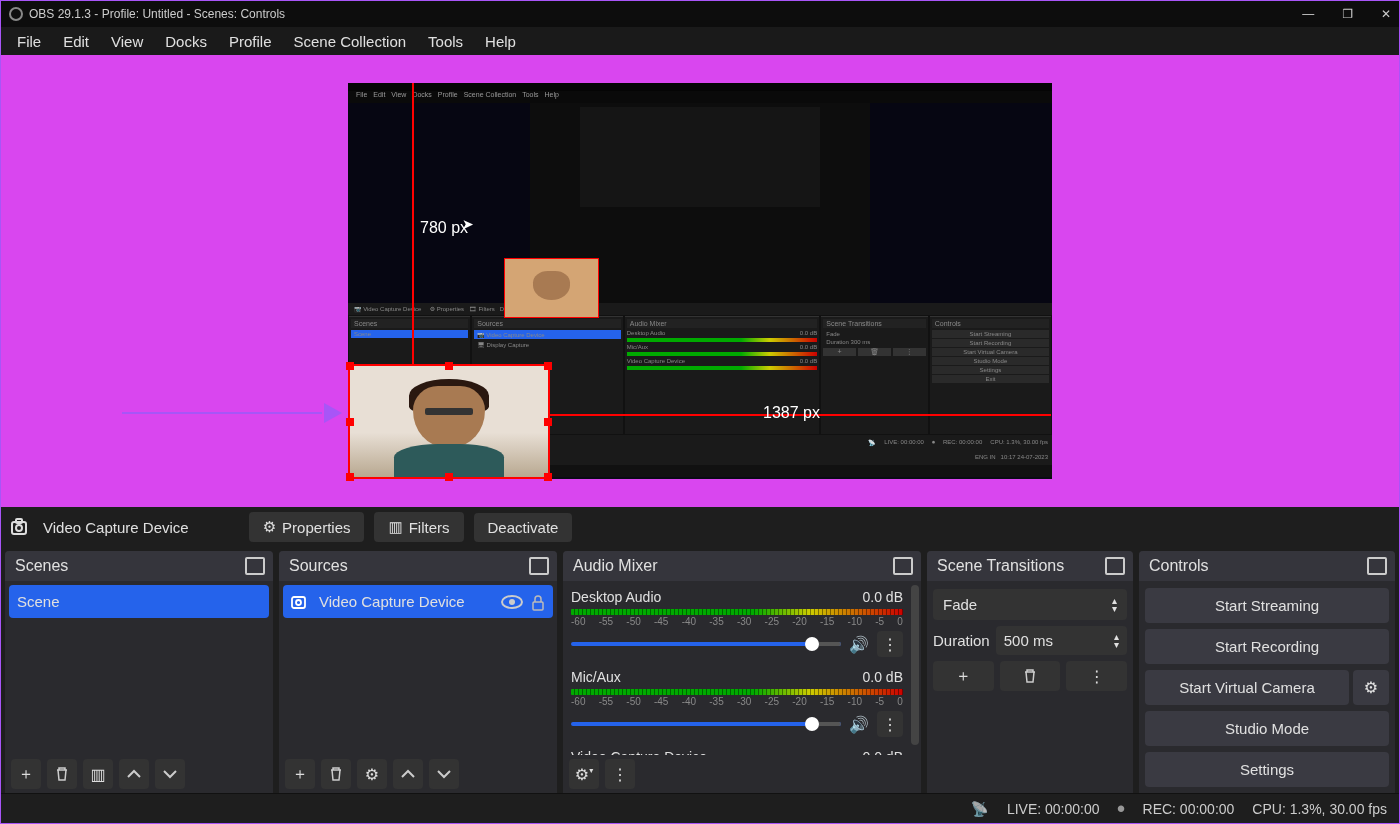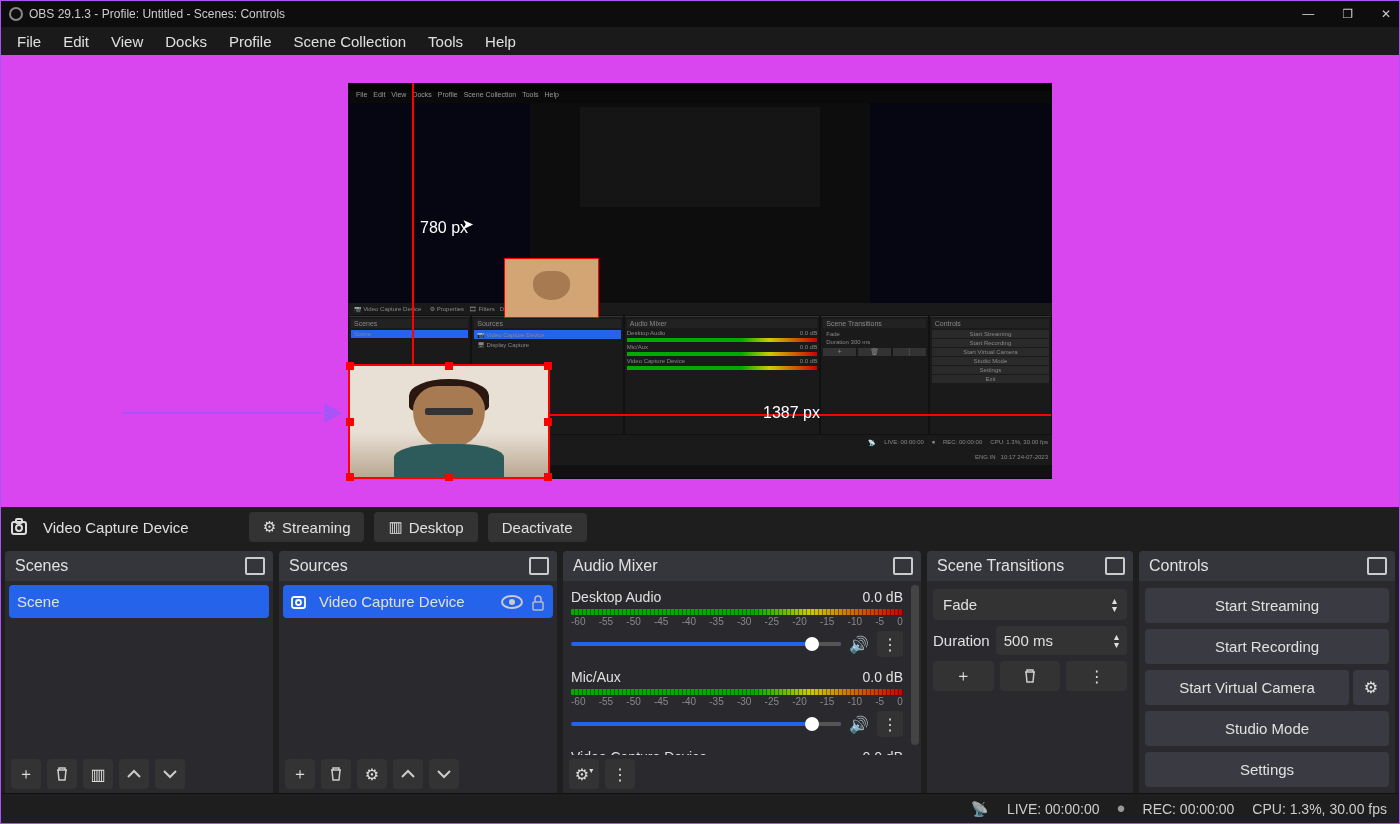--- a/index.html
+++ b/index.html
@@ -220,25 +220,25 @@
       <svg width="22" height="18" viewBox="0 0 22 18">
         <rect x="1" y="4" width="14" height="12" rx="2" fill="none" stroke="#ddd" stroke-width="2"></rect>
         <circle cx="8" cy="10" r="3" fill="none" stroke="#ddd" stroke-width="2"></circle>
         <rect x="5" y="1" width="6" height="4" rx="1" fill="none" stroke="#ddd" stroke-width="2"></rect>
       </svg>
     </span>
   <span>Video Capture Device</span>
   <div style="width:40px"></div>
   <div class="tb-btn">
       <span>⚙</span>
-      <span>Streaming</span>
+      <span>Properties</span>
     </div>
   <div class="tb-btn">
       <span>▥</span>
-      <span>Desktop</span>
+      <span>Filters</span>
     </div>
   <div class="tb-btn">
       <span>Deactivate</span>
     </div>
 </div>
 
 <div class="docks-row">
 
   <div class="dock d-scenes">
     <div class="dock-header">

